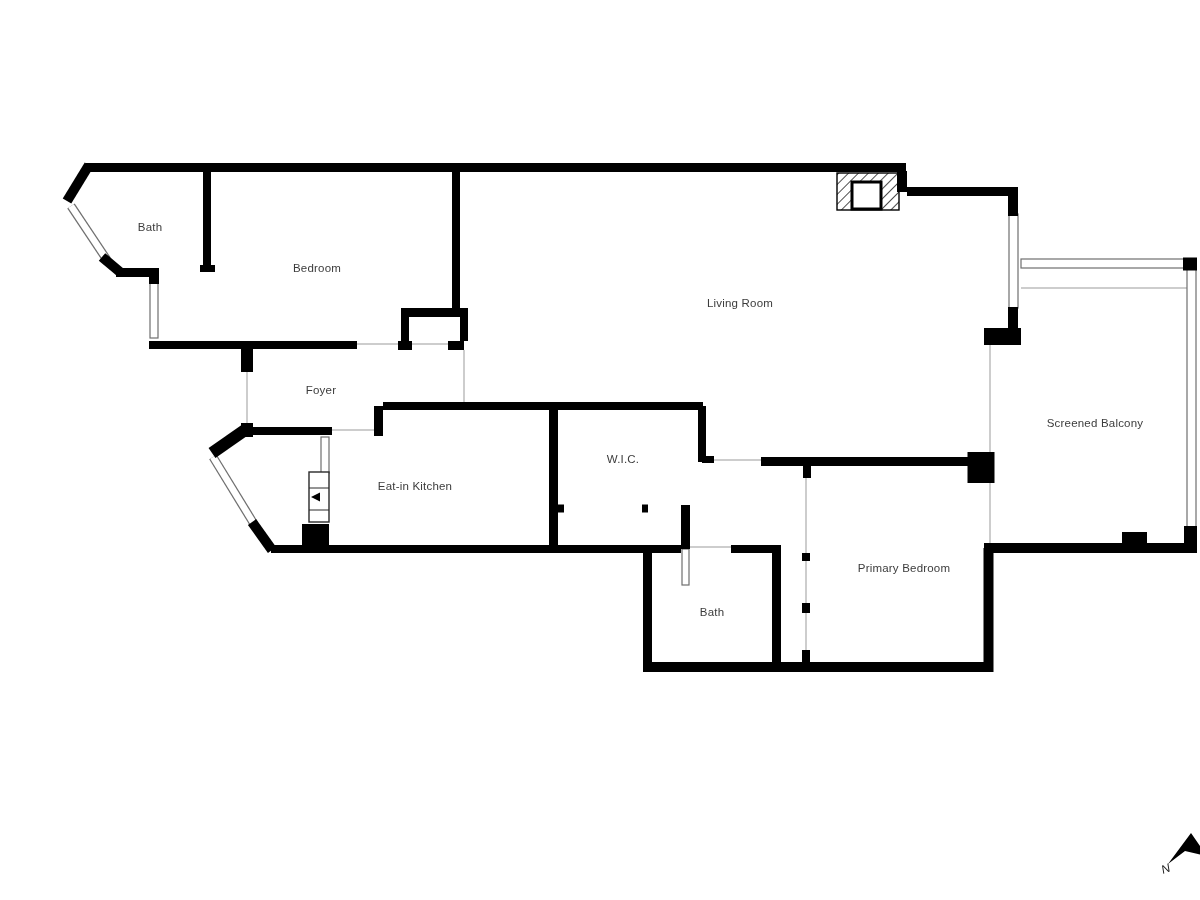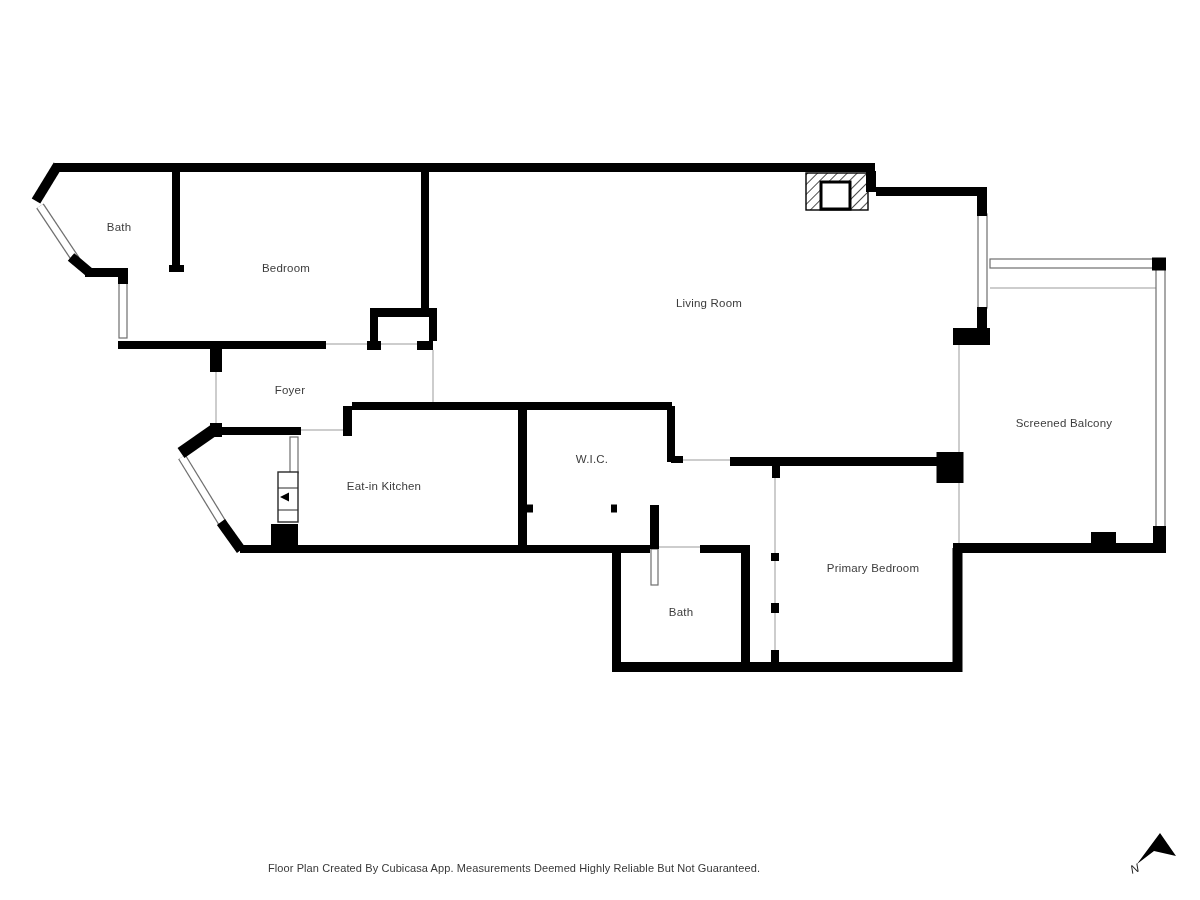--- a/index.html
+++ b/index.html
@@ -1,17 +1,17 @@
 <!DOCTYPE html>
 <html><head>
 <meta charset="utf-8">
 <style>
   html,body{margin:0;padding:0;background:#ffffff;}
   body{width:1200px;height:900px;overflow:hidden;font-family:"Liberation Sans",sans-serif;}
-  .page{position:relative;width:1028px;height:900px;background:#ffffff;}
+  .page{position:relative;width:1028px;height:900px;background:#ffffff;margin-left:31px;}
   #plan{position:absolute;left:0;top:0;width:1200px;height:900px;}
   .room-label{font-size:11.5px;fill:#3c3c3c;letter-spacing:0.2px;}
   .footer{position:absolute;left:0;right:0;top:862px;text-align:center;
           font-size:11px;color:#383838;letter-spacing:0.1px;}
   .compass-n{font-size:12px;font-style:italic;fill:#1a1a1a;}
 </style>
 </head>
 <body>
 
 <div class="page">
@@ -118,14 +118,13 @@
         <text x="592" y="463" text-anchor="middle" class="room-label" fill="#3c3c3c">W.I.C.</text>
         <text x="681" y="616" text-anchor="middle" class="room-label" fill="#3c3c3c">Bath</text>
         <text x="873" y="572" text-anchor="middle" class="room-label" fill="#3c3c3c">Primary Bedroom</text>
         <text x="1064" y="427" text-anchor="middle" class="room-label" fill="#3c3c3c">Screened Balcony</text>
       </g>
     <g id="layer-compass">
         <polygon points="1160,833 1176,856 1154,851 1137,864" fill="#000"></polygon>
         <text x="1132" y="874" class="compass-n" transform="rotate(-20 1132 874)">N</text>
       </g>
   </svg>
-  <div class="footer">Floor Plan Created By Cubicasa App. Measurements Deemed Highly Reliable But Not Guaranteed.</div>
 </div>
 
 </body></html>

